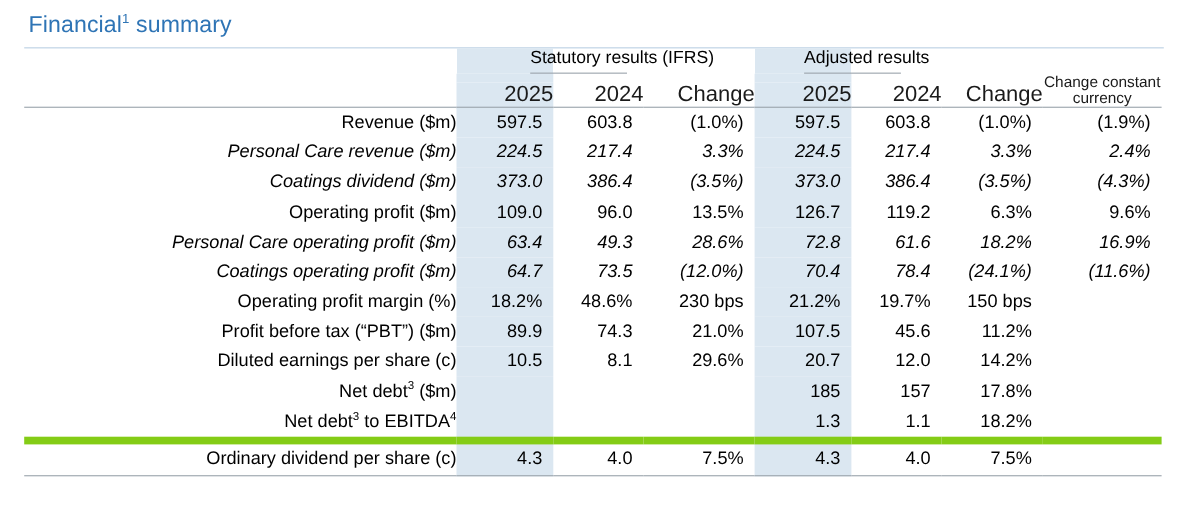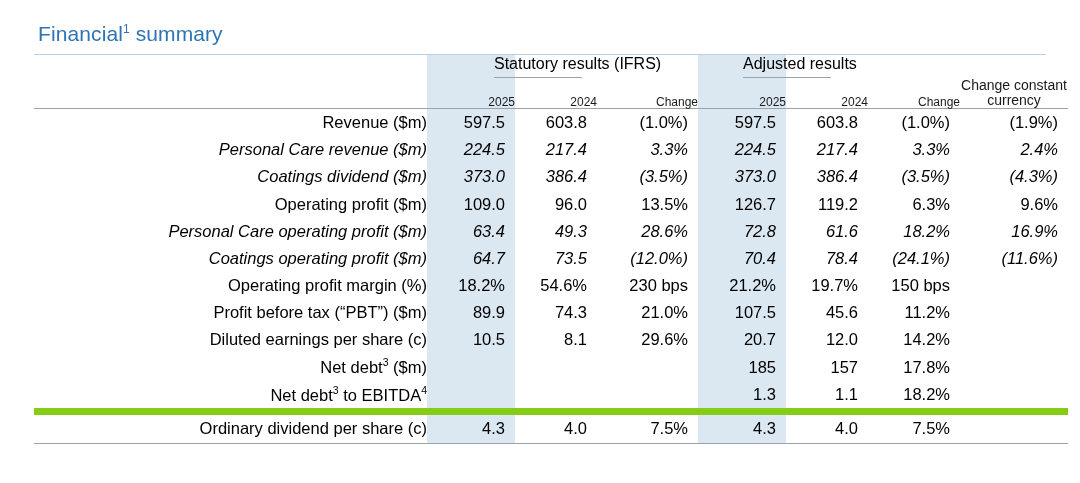--- a/index.html
+++ b/index.html
@@ -12,21 +12,21 @@
     height: 483px;
     font-family: "Liberation Sans", sans-serif;
     color: #000000;
     overflow: hidden;
   }
   .page {
     position: relative;
     width: 1080px;
     height: 483px;
     box-sizing: border-box;
-    padding: 12px;
+    padding: 0;
   }
   .title {
     font-size: 21px;
     color: #2e74b5;
     padding: 10px 0 6px 26px;
     letter-spacing: 0.1px;
   }
   .title sup {
     font-size: 12px;
     vertical-align: super;
@@ -70,21 +70,21 @@
   .grp-inner {
     display: block;
     padding-bottom: 4px;
   }
   .grp-line {
     border-bottom: 1px solid #9aa3ab;
   }
 
   .hdr {
     text-align: right;
-    font-size: 12px;
+    font-size: 20px;
     line-height: 1.05;
     padding: 0 10px 4px 0;
     vertical-align: bottom;
     color: #1a1a1a;
   }
   .hdr.small {
     font-size: 14px;
     line-height: 1.08;
   }
   .hdr-spacer td { height: 8px; text-align: center; }
@@ -252,21 +252,21 @@
       <td class="num">(12.0%)</td>
       <td class="num shade bold">70.4</td>
       <td class="num">78.4</td>
       <td class="num">(24.1%)</td>
       <td class="num">(11.6%)</td>
     </tr>
 
     <tr class="data">
       <td class="lbl">Operating profit margin (%)</td>
       <td class="num shade bold">18.2%</td>
-      <td class="num">54.6%</td>
+      <td class="num">48.6%</td>
       <td class="num">230 bps</td>
       <td class="num shade bold">21.2%</td>
       <td class="num">19.7%</td>
       <td class="num">150 bps</td>
       <td class="num"></td>
     </tr>
 
     <tr class="data">
       <td class="lbl">Profit before tax (“PBT”) ($m)</td>
       <td class="num shade bold">89.9</td>

